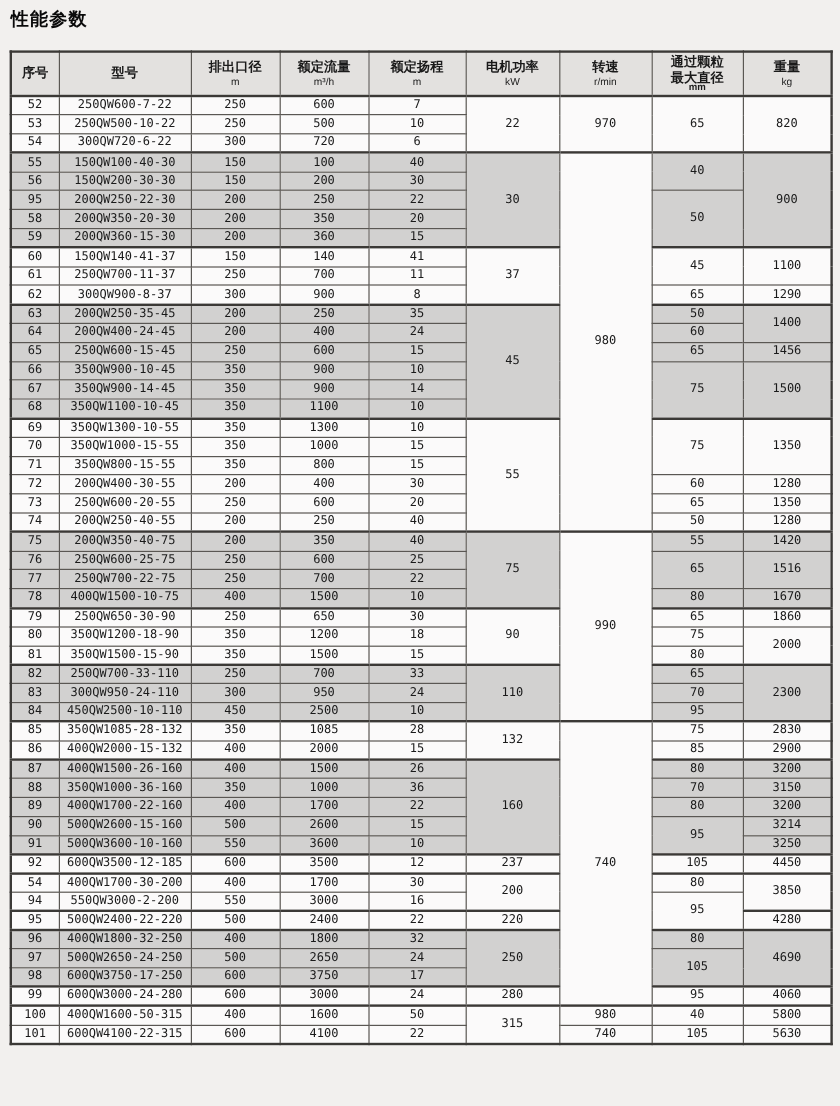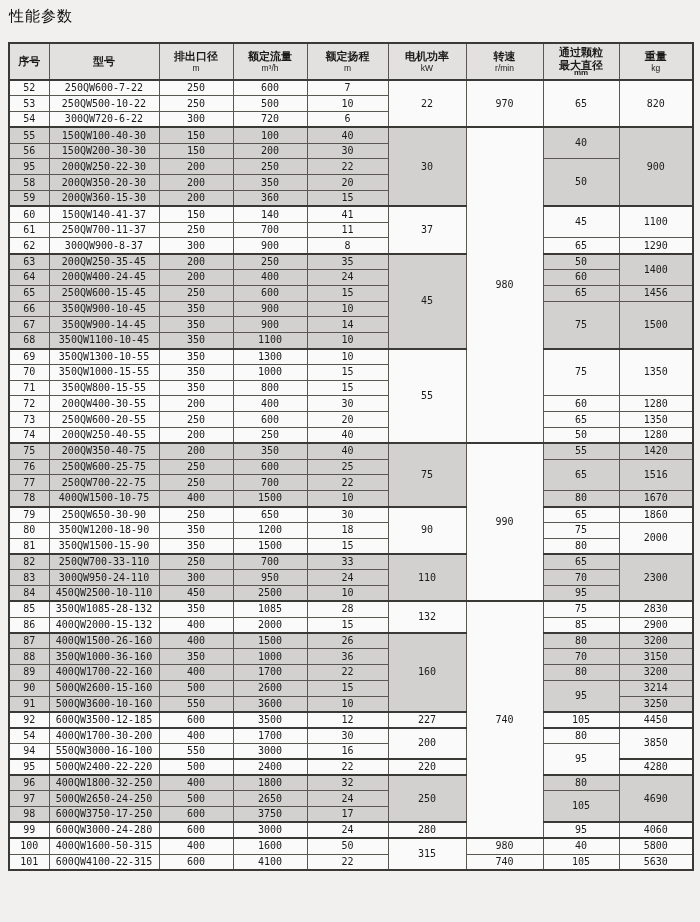--- a/index.html
+++ b/index.html
@@ -6,21 +6,21 @@
   html, body { margin: 0; padding: 0; }
   body {
     width: 700px; height: 922px;
     background: var(--page-bg, #f2f0ee);
     font-family: "Liberation Sans", "DejaVu Sans", sans-serif;
     position: relative;
     overflow: hidden;
   }
   .page-title {
     position: absolute; left: 9px; top: 7px; margin: 0;
-    font-size: 15px; font-weight: normal; color: #0a0a0a;
+    font-size: 15px; font-weight: bold; color: #0a0a0a;
     letter-spacing: 1px;
   }
   table.spec {
     position: absolute; left: 8px; top: 42px;
     width: 684px;
     border-collapse: collapse; table-layout: fixed;
     background: var(--row-white, #fbfafa);
     border: 2px solid var(--border-dark, #3b3936);
   }
   th, td {
@@ -448,37 +448,37 @@
         <td>3600</td>
         <td>10</td>
         <td>3250</td>
       </tr>
       <tr class="group-start">
         <td>92</td>
         <td>600QW3500-12-185</td>
         <td>600</td>
         <td>3500</td>
         <td>12</td>
-        <td>227</td>
+        <td>237</td>
         <td>105</td>
         <td>4450</td>
       </tr>
       <tr class="group-start">
         <td>54</td>
         <td>400QW1700-30-200</td>
         <td>400</td>
         <td>1700</td>
         <td>30</td>
         <td rowspan="2">200</td>
         <td>80</td>
         <td rowspan="2">3850</td>
       </tr>
       <tr>
         <td>94</td>
-        <td>550QW3000-16-100</td>
+        <td>550QW3000-2-200</td>
         <td>550</td>
         <td>3000</td>
         <td>16</td>
         <td rowspan="2">95</td>
       </tr>
       <tr class="group-start">
         <td>95</td>
         <td>500QW2400-22-220</td>
         <td>500</td>
         <td>2400</td>

